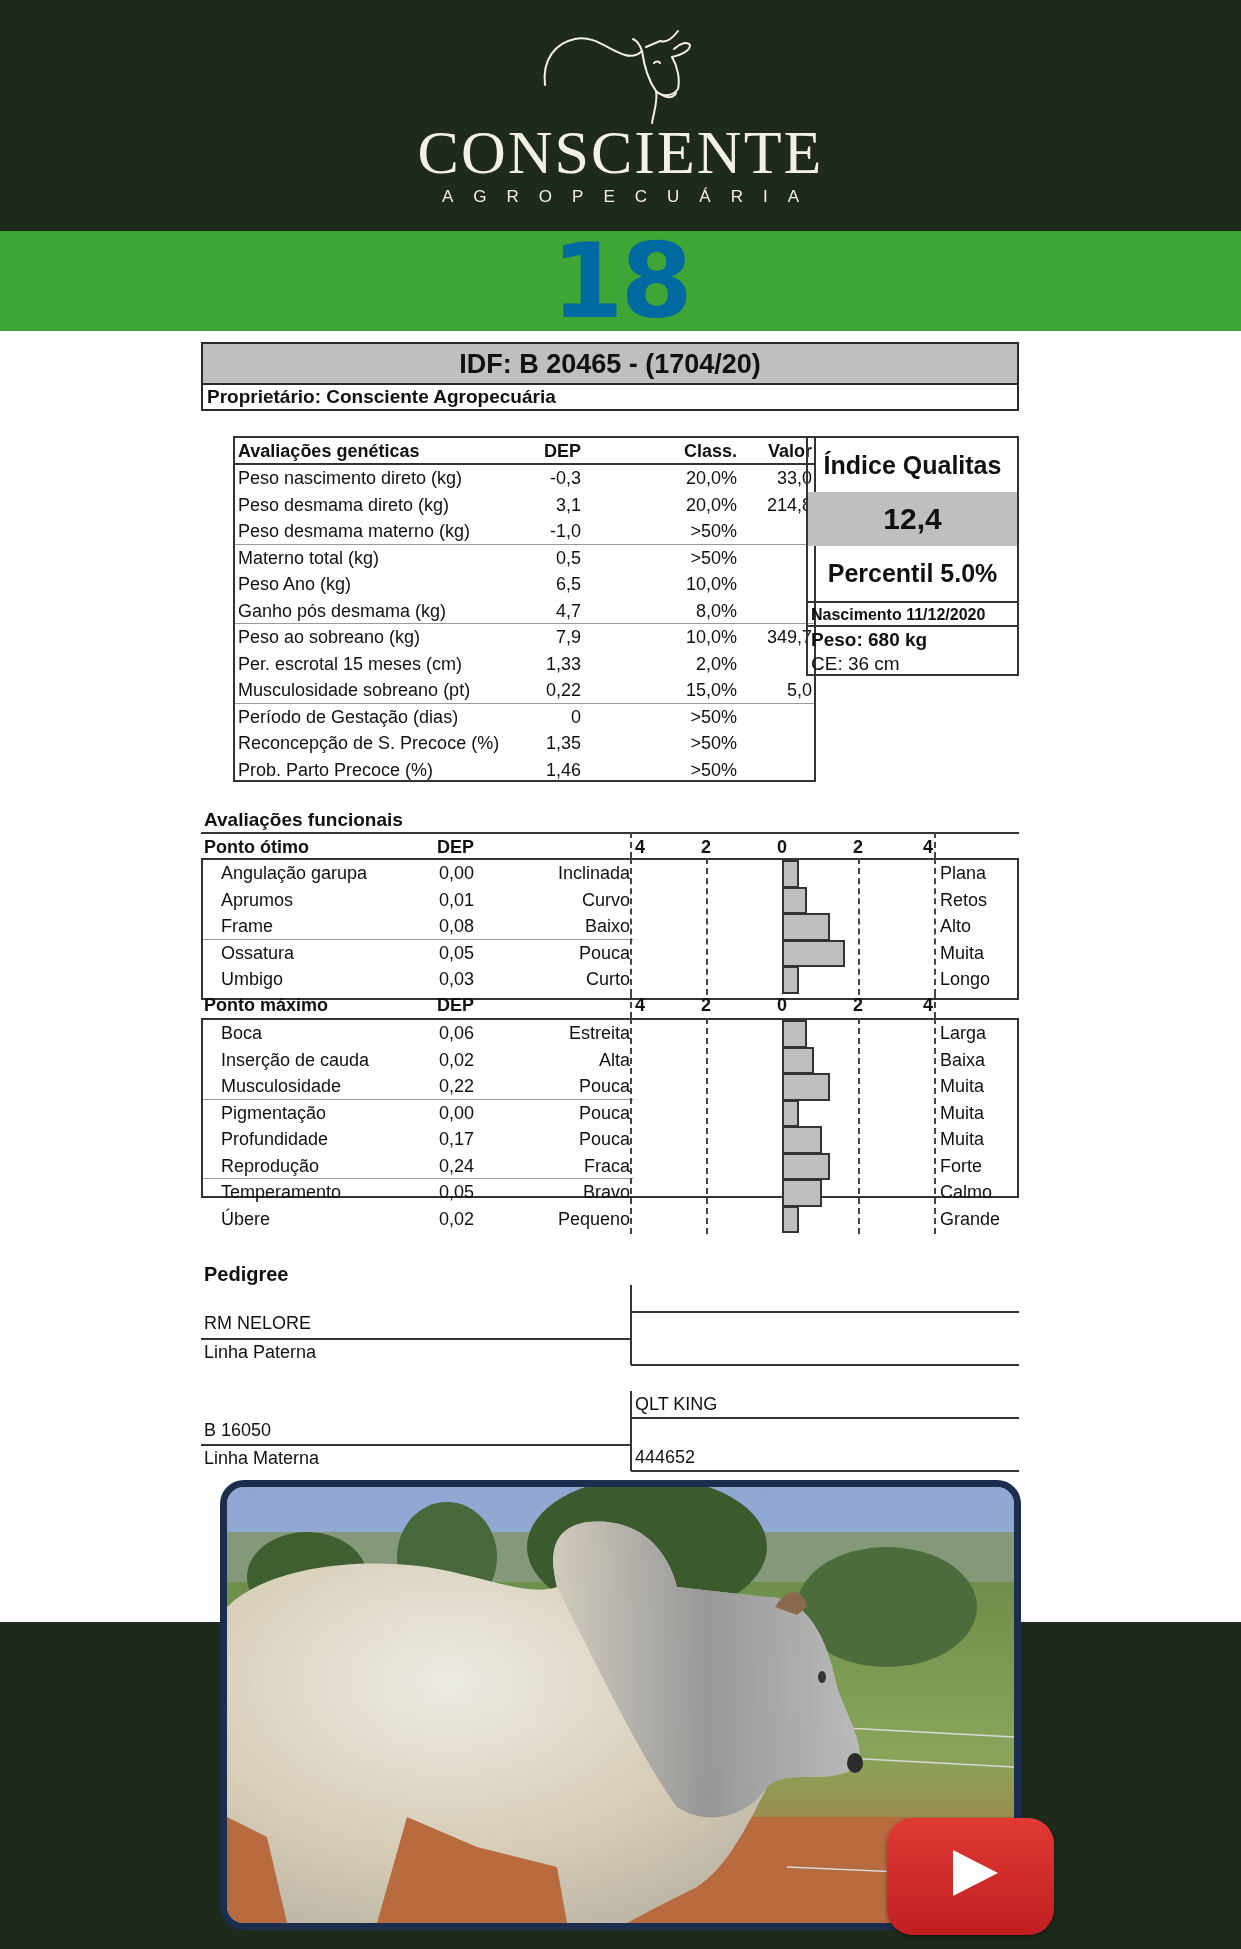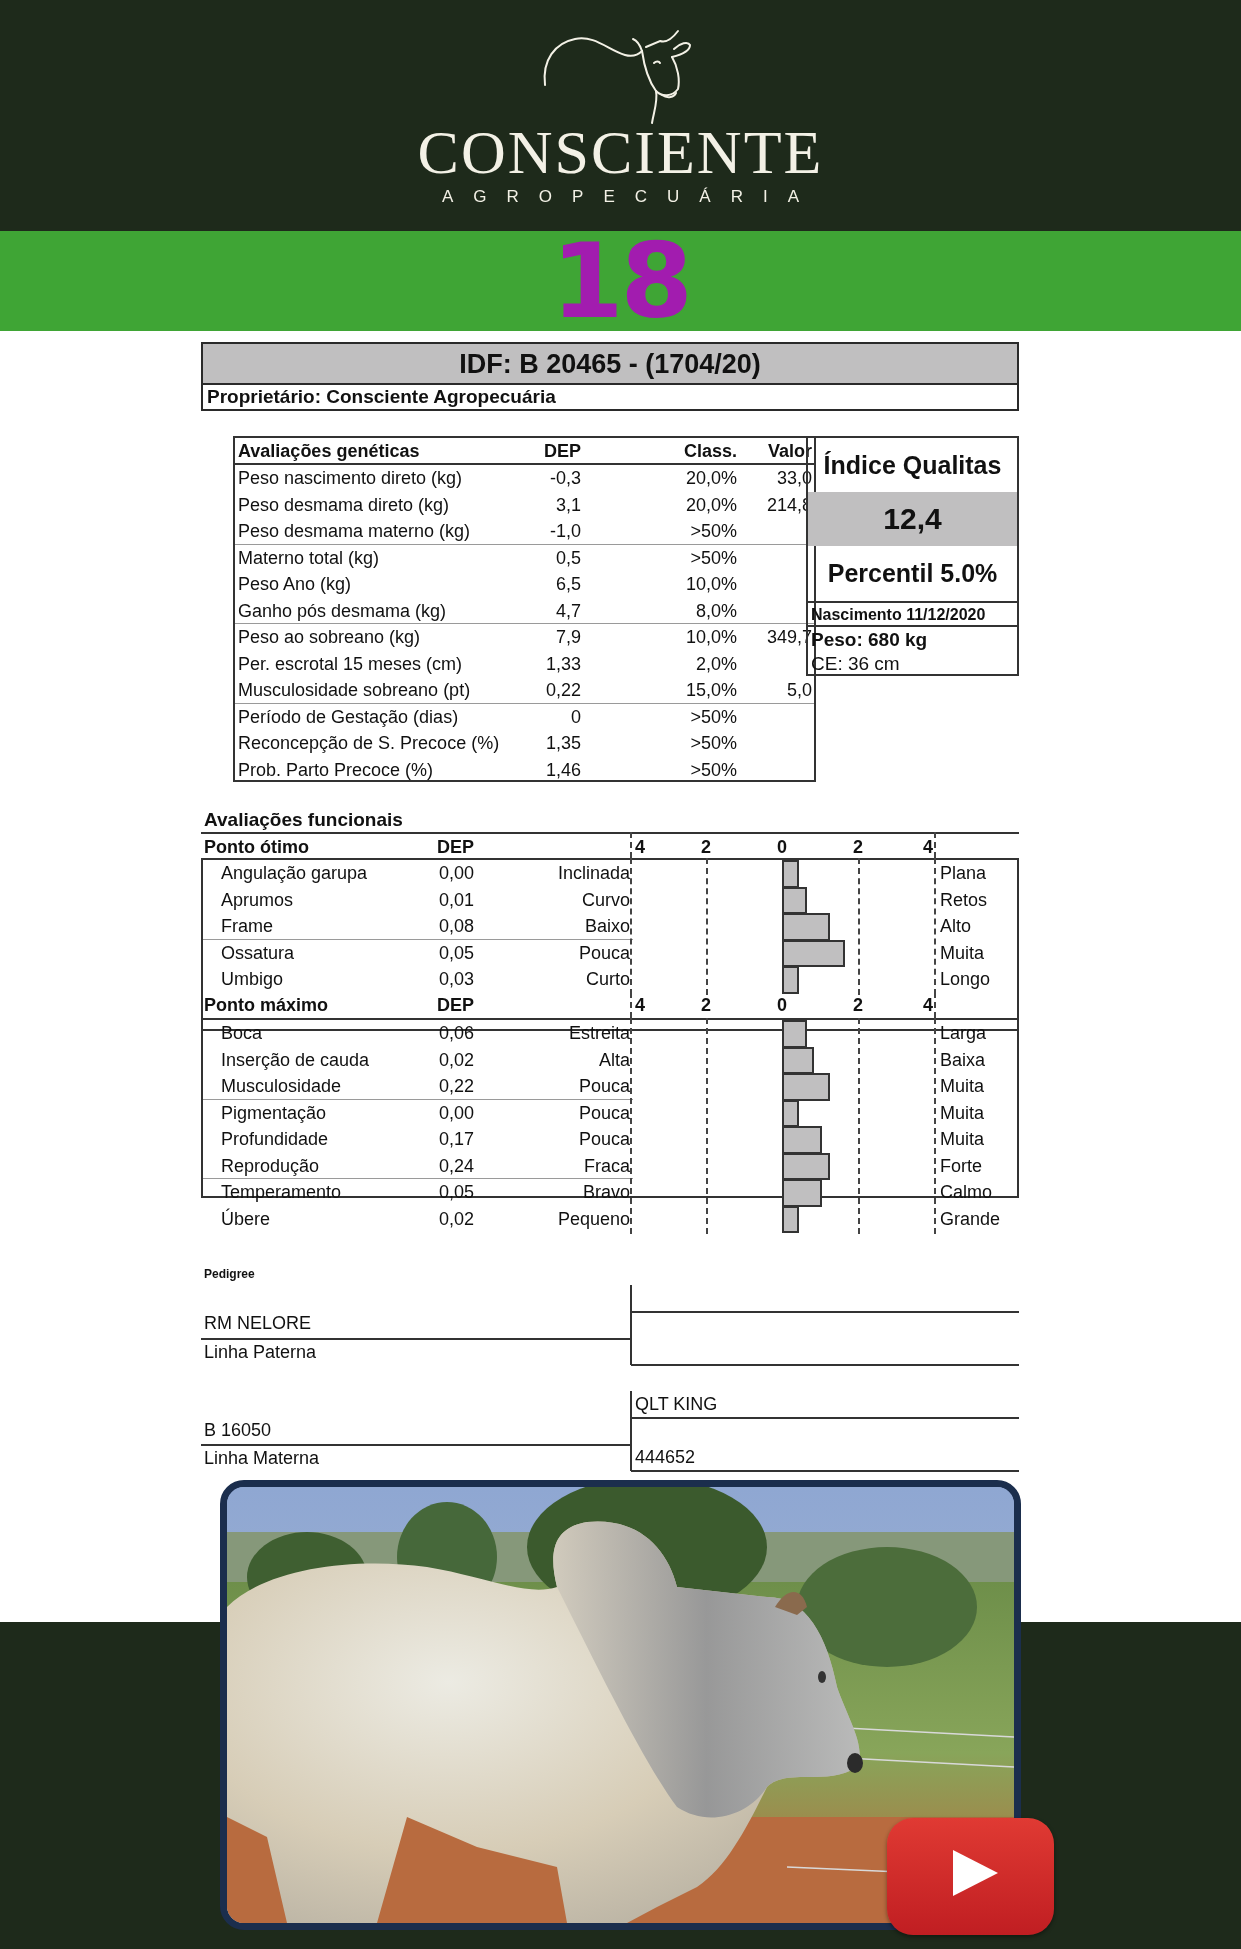--- a/index.html
+++ b/index.html
@@ -8,21 +8,21 @@
   .abs { position: absolute; }
 
   
   #header { left: 0; top: 0; width: 1241px; height: 231px; background: #1e2a1b; }
   #logo-cow { left: 540px; top: 25px; width: 160px; height: 100px; }
   #brand-name { left: 0; top: 117px; width: 1241px; text-align: center; color: #f3f1e6;
     font-family: "Liberation Serif", serif; font-size: 62px; letter-spacing: 2px; line-height: 70px; }
   #brand-sub { left: 0; top: 186px; width: 1241px; text-align: center; color: #f3f1e6;
     font-family: "Liberation Sans", sans-serif; font-size: 17px; letter-spacing: 20px; padding-left: 20px; line-height: 22px; }
   #lot-band { left: 0; top: 231px; width: 1241px; height: 100px; background: #3fa535; }
-  #lot-number { left: 0; top: 226px; width: 1241px; text-align: center; color: #a21caf;
+  #lot-number { left: 0; top: 226px; width: 1241px; text-align: center; color: #0369a1;
     font-family: "DejaVu Sans", sans-serif; font-weight: bold; font-size: 104px; line-height: 110px; letter-spacing: -3px; }
 
   
   #footer-band { left: 0; top: 1622px; width: 1241px; height: 327px; background: #1e2a1b; }
 
   
   #idf-box { left: 201px; top: 342px; width: 818px; height: 69px; border: 2px solid #2a2a2a; }
   #idf-title { position: absolute; left: 0; top: 0; width: 100%; height: 41px; background: #c0bfc0;
     border-bottom: 2px solid #2a2a2a; text-align: center; font-weight: bold; font-size: 27px; line-height: 40px; }
   #owner { position: absolute; left: 4px; top: 41px; font-weight: bold; font-size: 19px; line-height: 24px; }
@@ -60,21 +60,21 @@
   .func-row { position: absolute; left: 0; width: 100%; height: 26.5px; font-size: 18px; line-height: 26px; }
   .func-row .f-name { position: absolute; left: 18px; white-space: nowrap; }
   .func-row .f-dep { position: absolute; left: 236px; }
   .func-row .f-low { position: absolute; right: 387px; text-align: right; }
   .func-row .f-high { position: absolute; left: 737px; }
   .func-sep { position: absolute; left: 0; width: 430px; height: 1px; background: #9a9a9a; }
   .dash { position: absolute; width: 0; border-left: 2px dashed #444; }
   .bar { position: absolute; background: #c0bfc0; border: 2px solid #333; }
 
   
-  #ped-title { left: 204px; top: 1262px; font-weight: bold; font-size: 12px; line-height: 24px; }
+  #ped-title { left: 204px; top: 1262px; font-weight: bold; font-size: 20px; line-height: 24px; }
   .ped-text { position: absolute; font-size: 18px; line-height: 22px; }
   .ped-line-h { position: absolute; height: 2px; background: #333; }
   .ped-line-v { position: absolute; width: 2px; background: #333; }
 
   
   #photo-frame { left: 220px; top: 1480px; width: 801px; height: 450px; border: 7px solid #1b2e4d;
     border-radius: 24px; overflow: hidden; background: #8fa6cf; }
   #photo-svg { position: absolute; left: 0; top: 0; width: 100%; height: 100%; }
   #play-button { left: 887px; top: 1818px; width: 167px; height: 117px; border-radius: 26px;
     background: linear-gradient(#e03a33, #c01e22); box-shadow: 0 2px 4px rgba(0,0,0,0.4); cursor: pointer; }
@@ -208,21 +208,21 @@
       <span class="h-name">Ponto ótimo</span>
       <span class="h-dep">DEP</span>
       <span class="tick" style="left: 434px;">4</span>
       <span class="tick" style="left: 500px;">2</span>
       <span class="tick" style="left: 576px;">0</span>
       <span class="tick" style="left: 652px;">2</span>
       <span class="tick" style="left: 722px;">4</span>
     </div>
     <div class="dash" style="left: 630px; top: 832px; height: 26px;"></div>
     <div class="dash" style="left: 934px; top: 832px; height: 26px;"></div>
-    <div class="func-block" style="top: 858px; height: 173px;">
+    <div class="func-block" style="top: 858px; height: 142px;">
       <div class="func-row" style="top: 0px;">
         <span class="f-name">Angulação garupa</span>
         <span class="f-dep">0,00</span>
         <span class="f-low">Inclinada</span>
         <span class="f-high">Plana</span>
       </div>
       <div class="func-row" style="top: 26.5px;">
         <span class="f-name">Aprumos</span>
         <span class="f-dep">0,01</span>
         <span class="f-low">Curvo</span>

